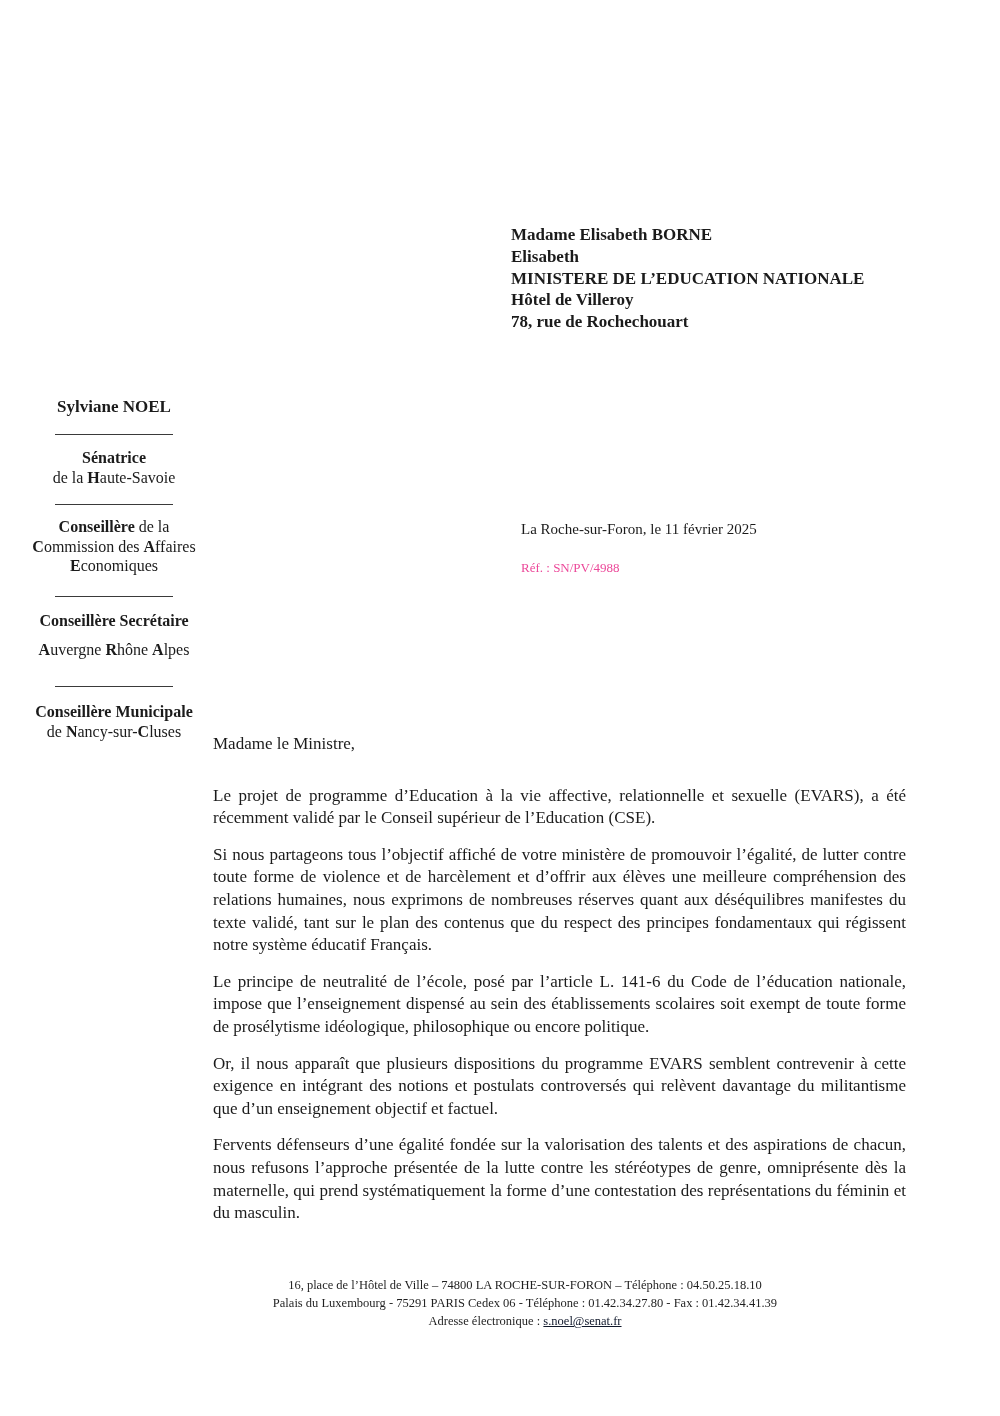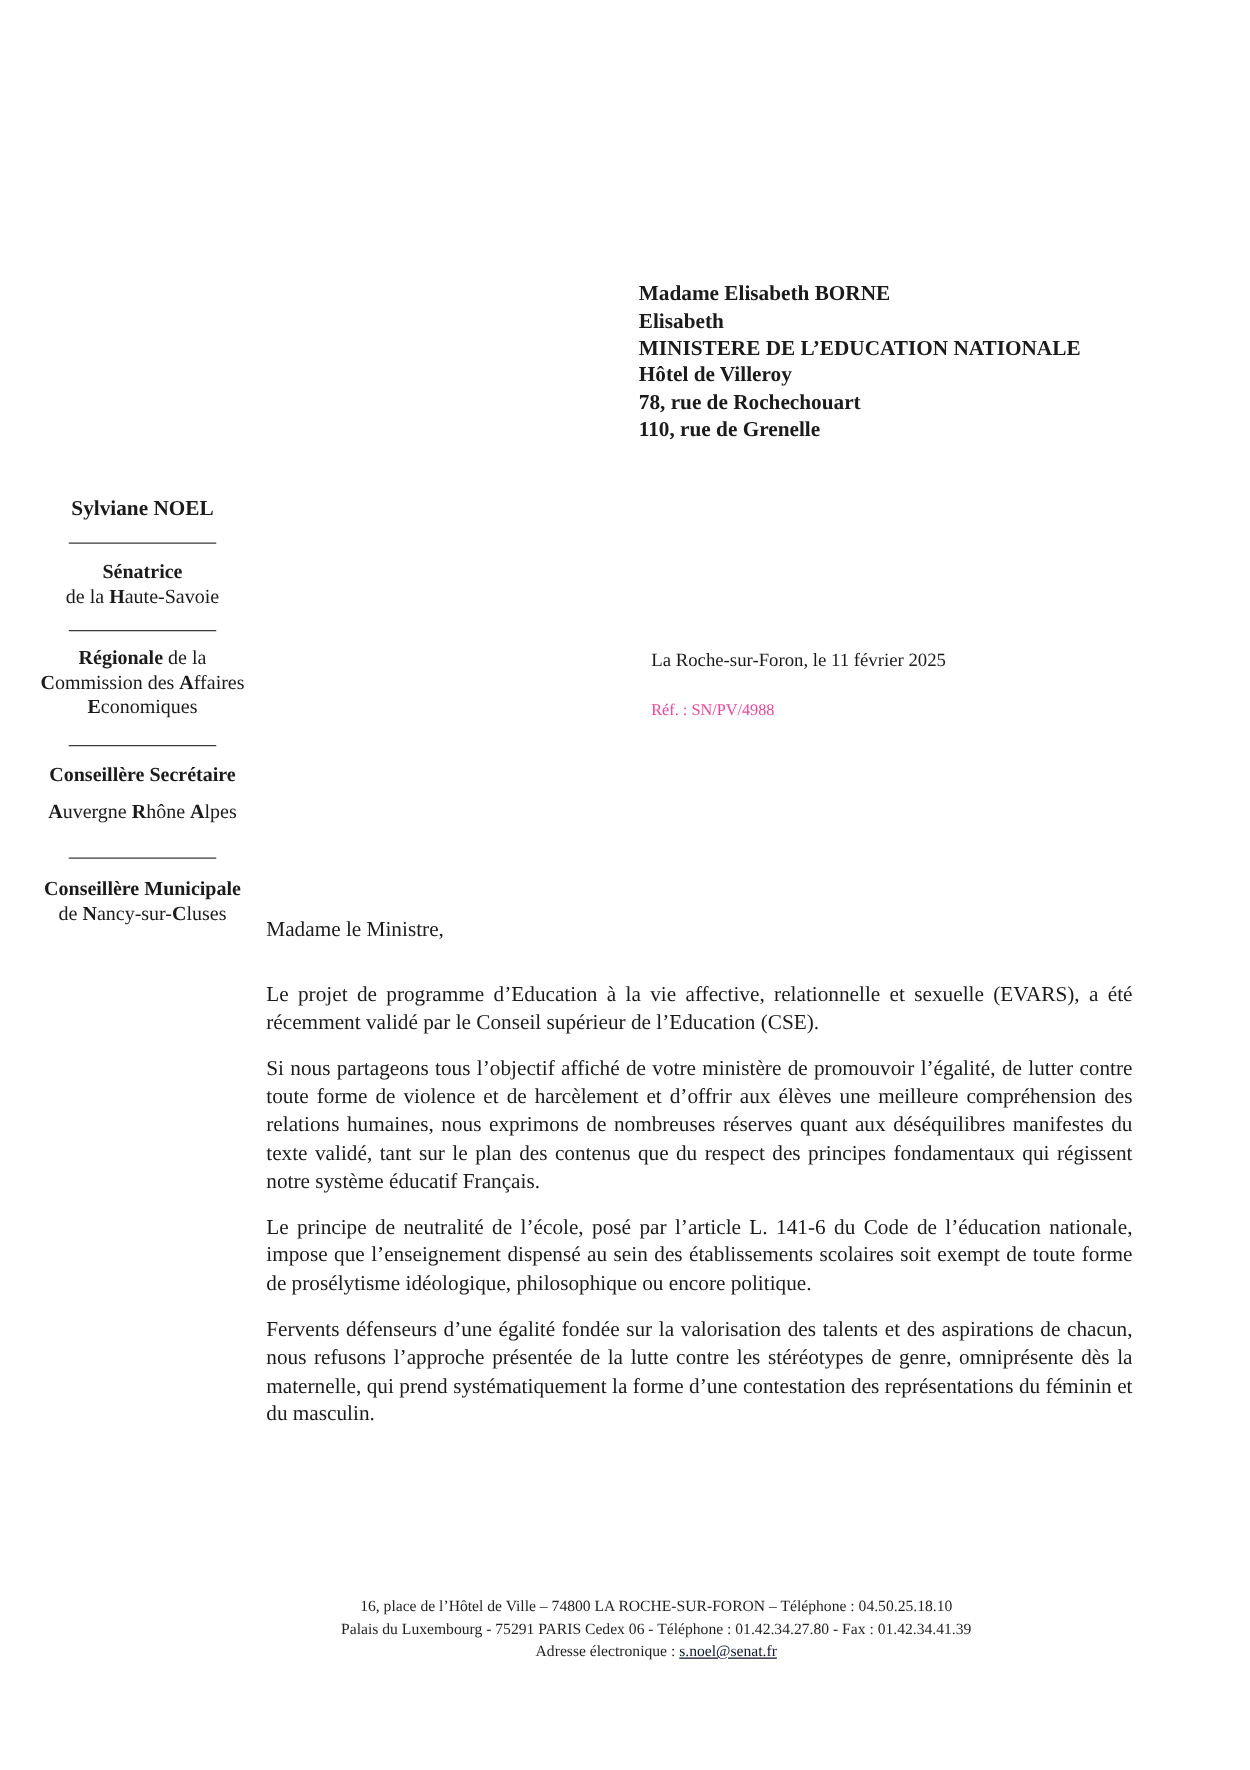--- a/index.html
+++ b/index.html
@@ -78,34 +78,33 @@
 <body>
 
 <div class="page">
 
   <div class="recipient">
     <div>Madame Elisabeth BORNE</div>
     <div>Elisabeth</div>
     <div>MINISTERE DE L’EDUCATION NATIONALE</div>
     <div>Hôtel de Villeroy</div>
     <div>78, rue de Rochechouart</div>
-    <div>110, rue de Grenelle</div>
   </div>
 
   <div class="sidebar">
     <div class="name">Sylviane NOEL</div>
 
     <div class="rule r1"></div>
 
     <div class="sb-line mt13"><span class="b">Sénatrice</span></div>
     <div class="sb-line"><span>de la </span><span class="b">H</span><span>aute-Savoie</span></div>
 
     <div class="rule r2"></div>
 
-    <div class="sb-line mt12"><span class="b">Régionale</span><span> de la</span></div>
+    <div class="sb-line mt12"><span class="b">Conseillère</span><span> de la</span></div>
     <div class="sb-line"><span class="b">C</span><span>ommission des </span><span class="b">A</span><span>ffaires</span></div>
     <div class="sb-line"><span class="b">E</span><span>conomiques</span></div>
 
     <div class="rule r3"></div>
 
     <div class="sb-line mt14"><span class="b">Conseillère Secrétaire</span></div>
     <div class="sb-line mt9"><span class="b">A</span><span>uvergne </span><span class="b">R</span><span>hône </span><span class="b">A</span><span>lpes</span></div>
 
     <div class="rule r4"></div>
 
@@ -114,20 +113,21 @@
   </div>
 
   <div class="dateline">La Roche-sur-Foron, le 11 février 2025</div>
   <div class="refline">Réf. : SN/PV/4988</div>
 
   <div class="letter-body">
     <p class="salutation">Madame le Ministre,</p>
     <p class="par">Le projet de programme d’Education à la vie affective, relationnelle et sexuelle (EVARS), a été récemment validé par le Conseil supérieur de l’Education (CSE).</p>
     <p class="par">Si nous partageons tous l’objectif affiché de votre ministère de promouvoir l’égalité, de lutter contre toute forme de violence et de harcèlement et d’offrir aux élèves une meilleure compréhension des relations humaines, nous exprimons de nombreuses réserves quant aux déséquilibres manifestes du texte validé, tant sur le plan des contenus que du respect des principes fondamentaux qui régissent notre système éducatif Français.</p>
     <p class="par">Le principe de neutralité de l’école, posé par l’article L. 141-6 du Code de l’éducation nationale, impose que l’enseignement dispensé au sein des établissements scolaires soit exempt de toute forme de prosélytisme idéologique, philosophique ou encore politique.</p>
+    <p class="par">Or, il nous apparaît que plusieurs dispositions du programme EVARS semblent contrevenir à cette exigence en intégrant des notions et postulats controversés qui relèvent davantage du militantisme que d’un enseignement objectif et factuel.</p>
     <p class="par">Fervents défenseurs d’une égalité fondée sur la valorisation des talents et des aspirations de chacun, nous refusons l’approche présentée de la lutte contre les stéréotypes de genre, omniprésente dès la maternelle, qui prend systématiquement la forme d’une contestation des représentations du féminin et du masculin.</p>
   </div>
 
   <div class="footer">
     <div>16, place de l’Hôtel de Ville – 74800 LA ROCHE-SUR-FORON – Téléphone : 04.50.25.18.10</div>
     <div>Palais du Luxembourg - 75291 PARIS Cedex 06 - Téléphone : 01.42.34.27.80 - Fax : 01.42.34.41.39</div>
     <div><span>Adresse électronique : </span><a class="email">s.noel@senat.fr</a></div>
   </div>
 
 </div>

